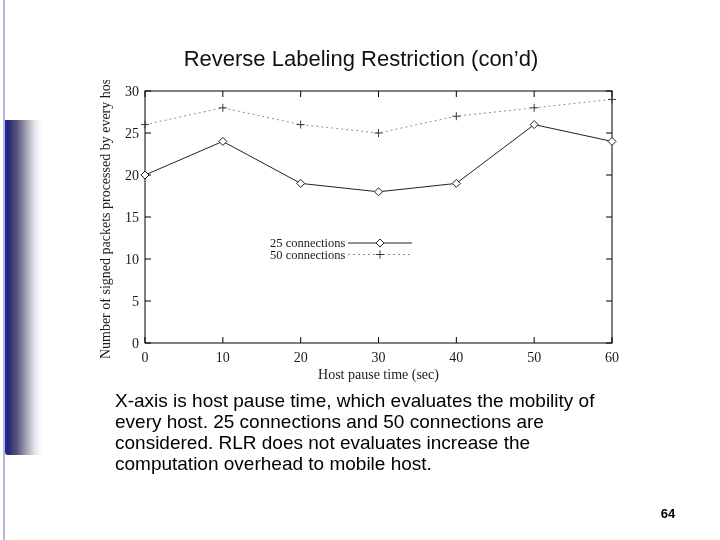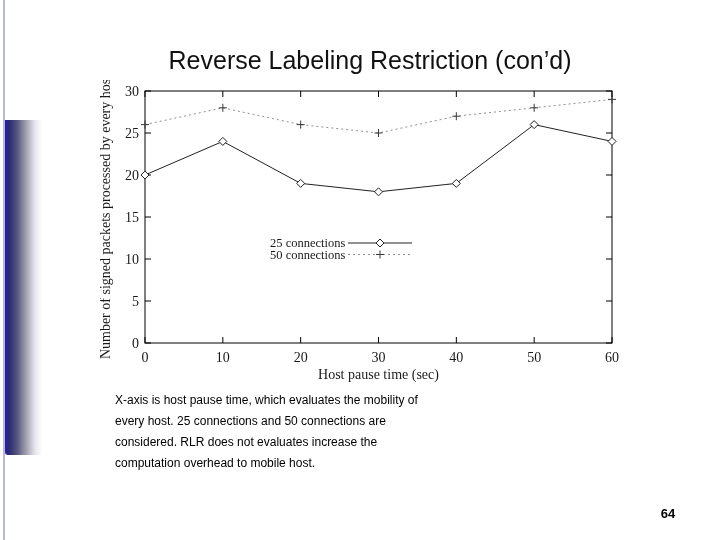--- a/index.html
+++ b/index.html
@@ -10,33 +10,33 @@
   .edge-line{
     position:absolute;left:3px;top:0;width:2px;height:540px;
     background:#b7b7d7;
   }
   .side-bar{
     position:absolute;left:5px;top:120px;width:37px;height:335px;
     background:linear-gradient(to right,#2222b2 0px,#2a2a72 4px,#55557e 12px,#9898ab 20px,#e6e6ec 30px,#ffffff 37px);
     border-radius:0 0 3px 3px;
   }
   .slide-title{
-    position:absolute;left:40px;top:46px;width:660px;margin:0;
-    text-align:center;font-size:25px;font-weight:400;color:#111;
+    position:absolute;left:31px;top:46px;width:660px;margin:0;
+    text-align:center;font-size:22px;font-weight:400;color:#111;
     letter-spacing:0px;
   }
   .chart-wrap{position:absolute;left:100px;top:80px;width:520px;height:308px;}
   .chart-wrap svg{display:block;}
   .chart-wrap text{font-family:"Liberation Serif","DejaVu Serif",serif;fill:#1a1a1a;}
   .chart-wrap text.tick{font-size:14px;}
   .chart-wrap text.axis-label{font-size:14px;}
   .chart-wrap text.legend{font-size:12.5px;}
   .body-text{
     position:absolute;left:115px;top:390px;width:480px;
-    font-size:12px;line-height:21px;color:#000;
+    font-size:19px;line-height:21px;color:#000;
   }
   .page-number{
     position:absolute;left:648px;top:506px;width:40px;
     font-size:13px;font-weight:700;color:#000;text-align:center;
   }
 </style>
 </head>
 <body>
 
 <div class="slide">

